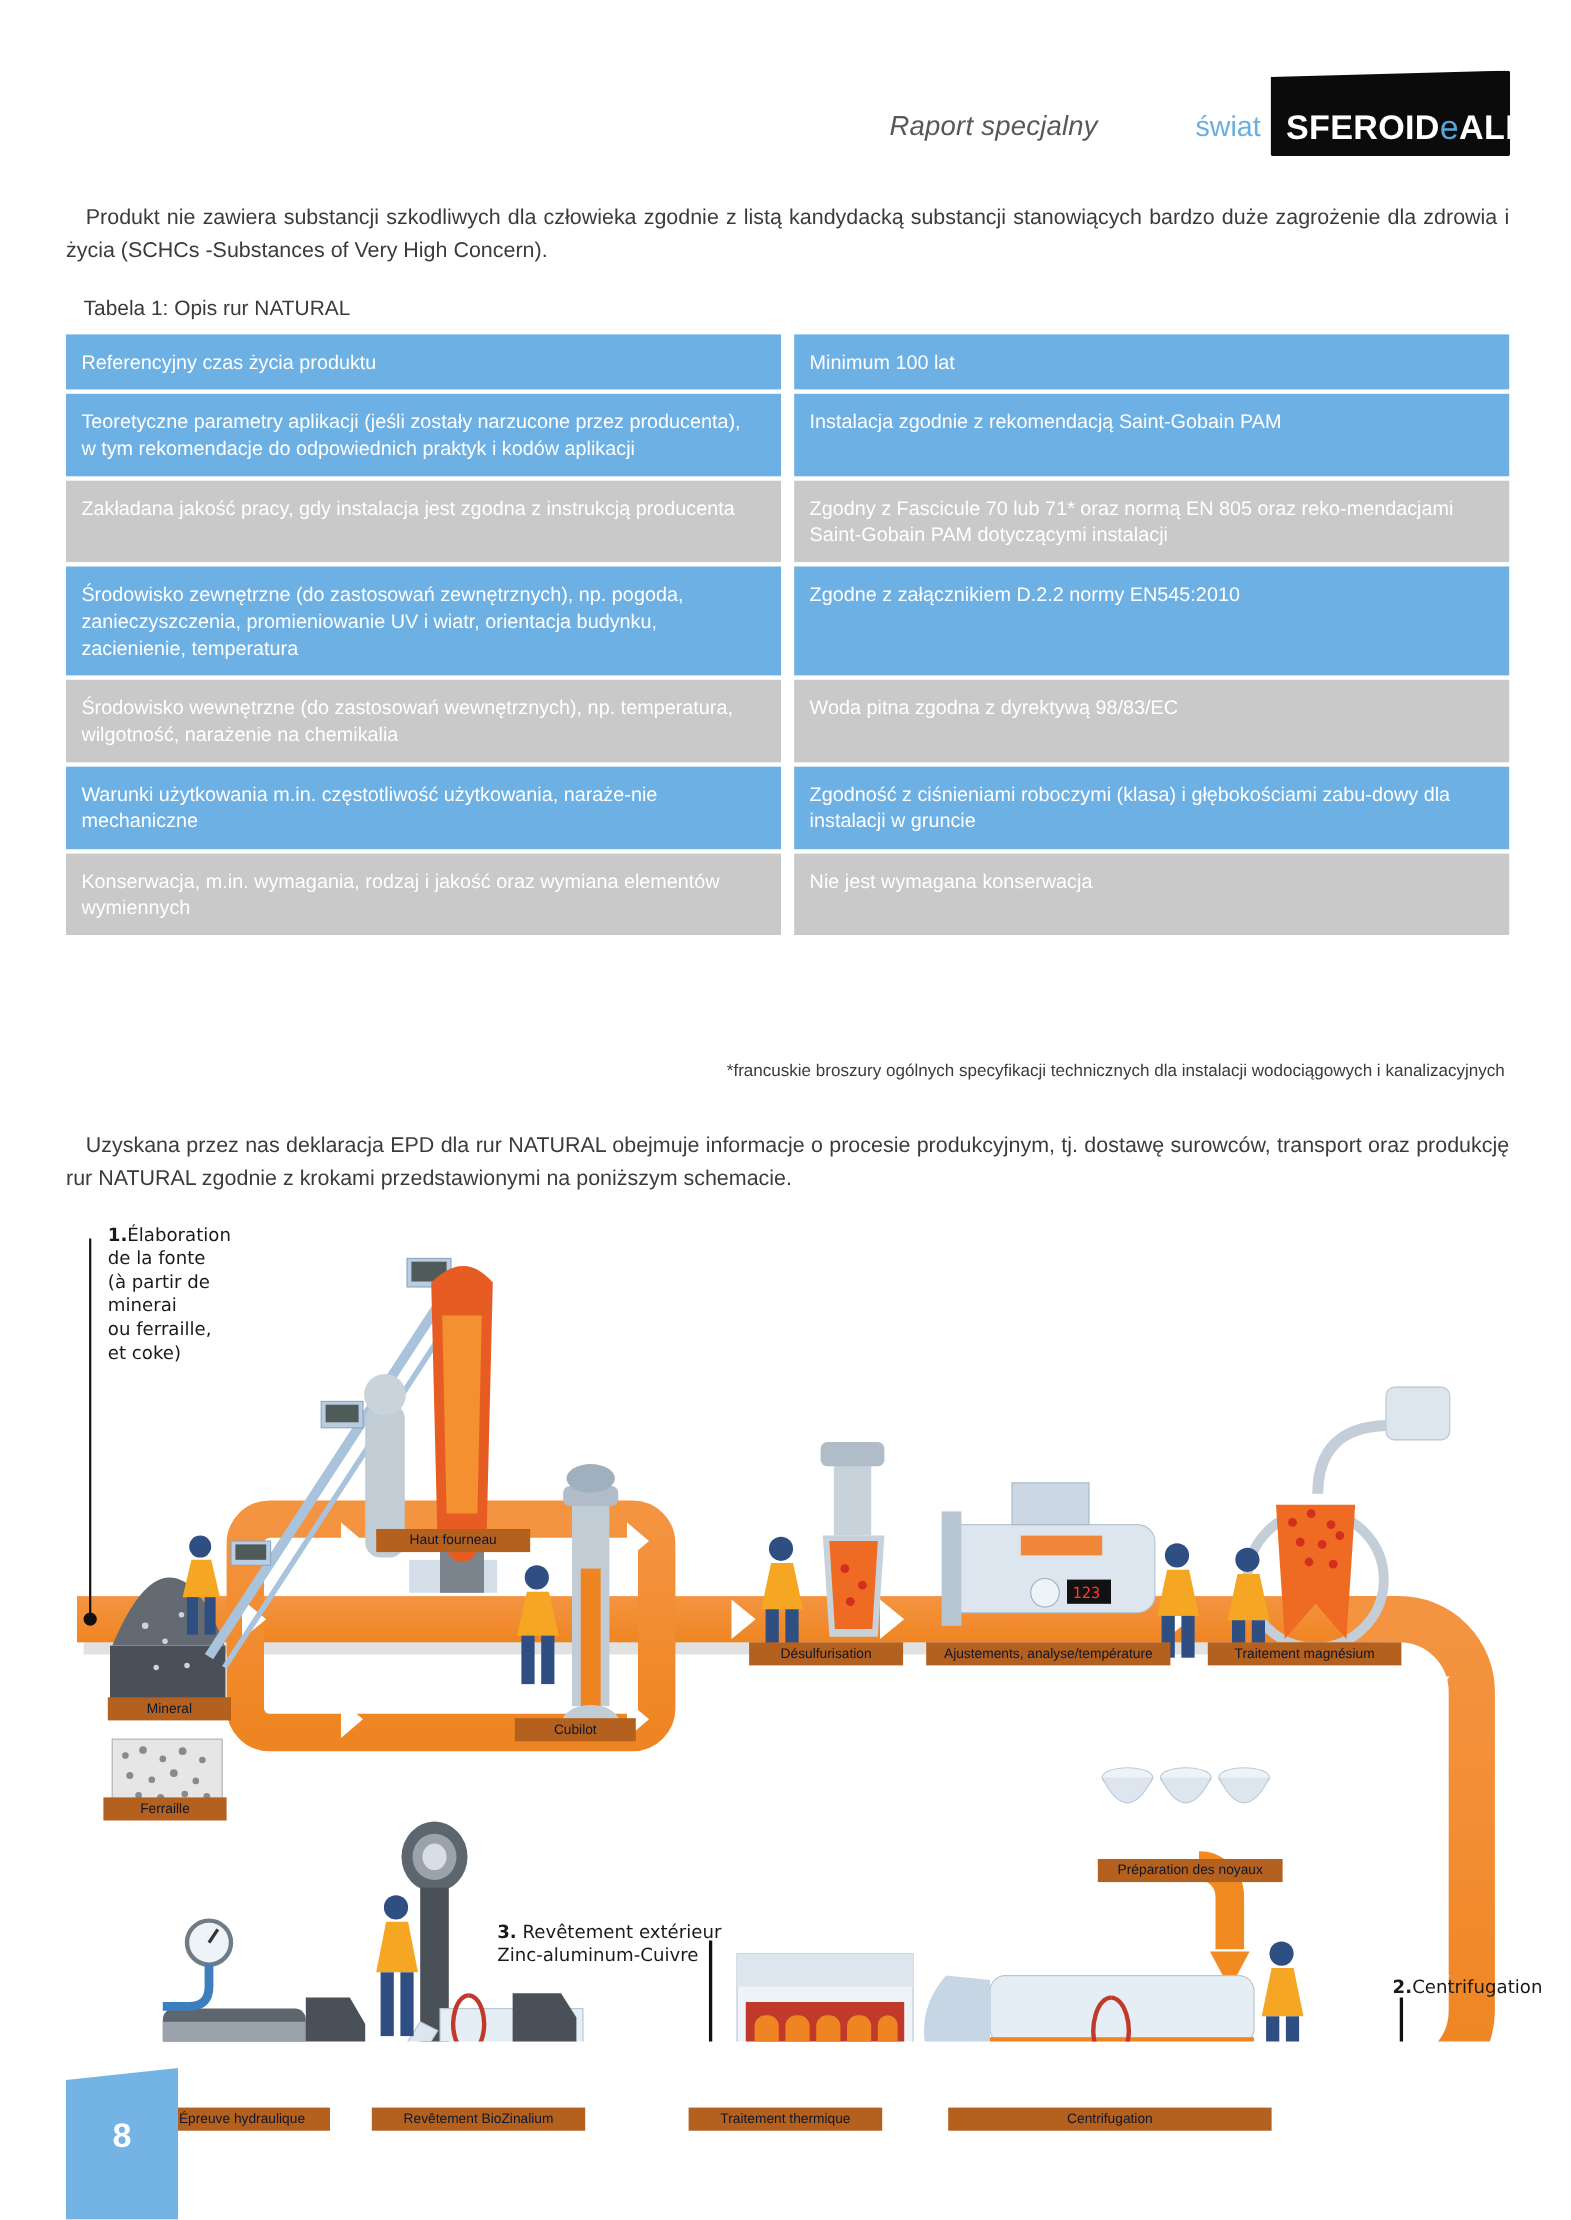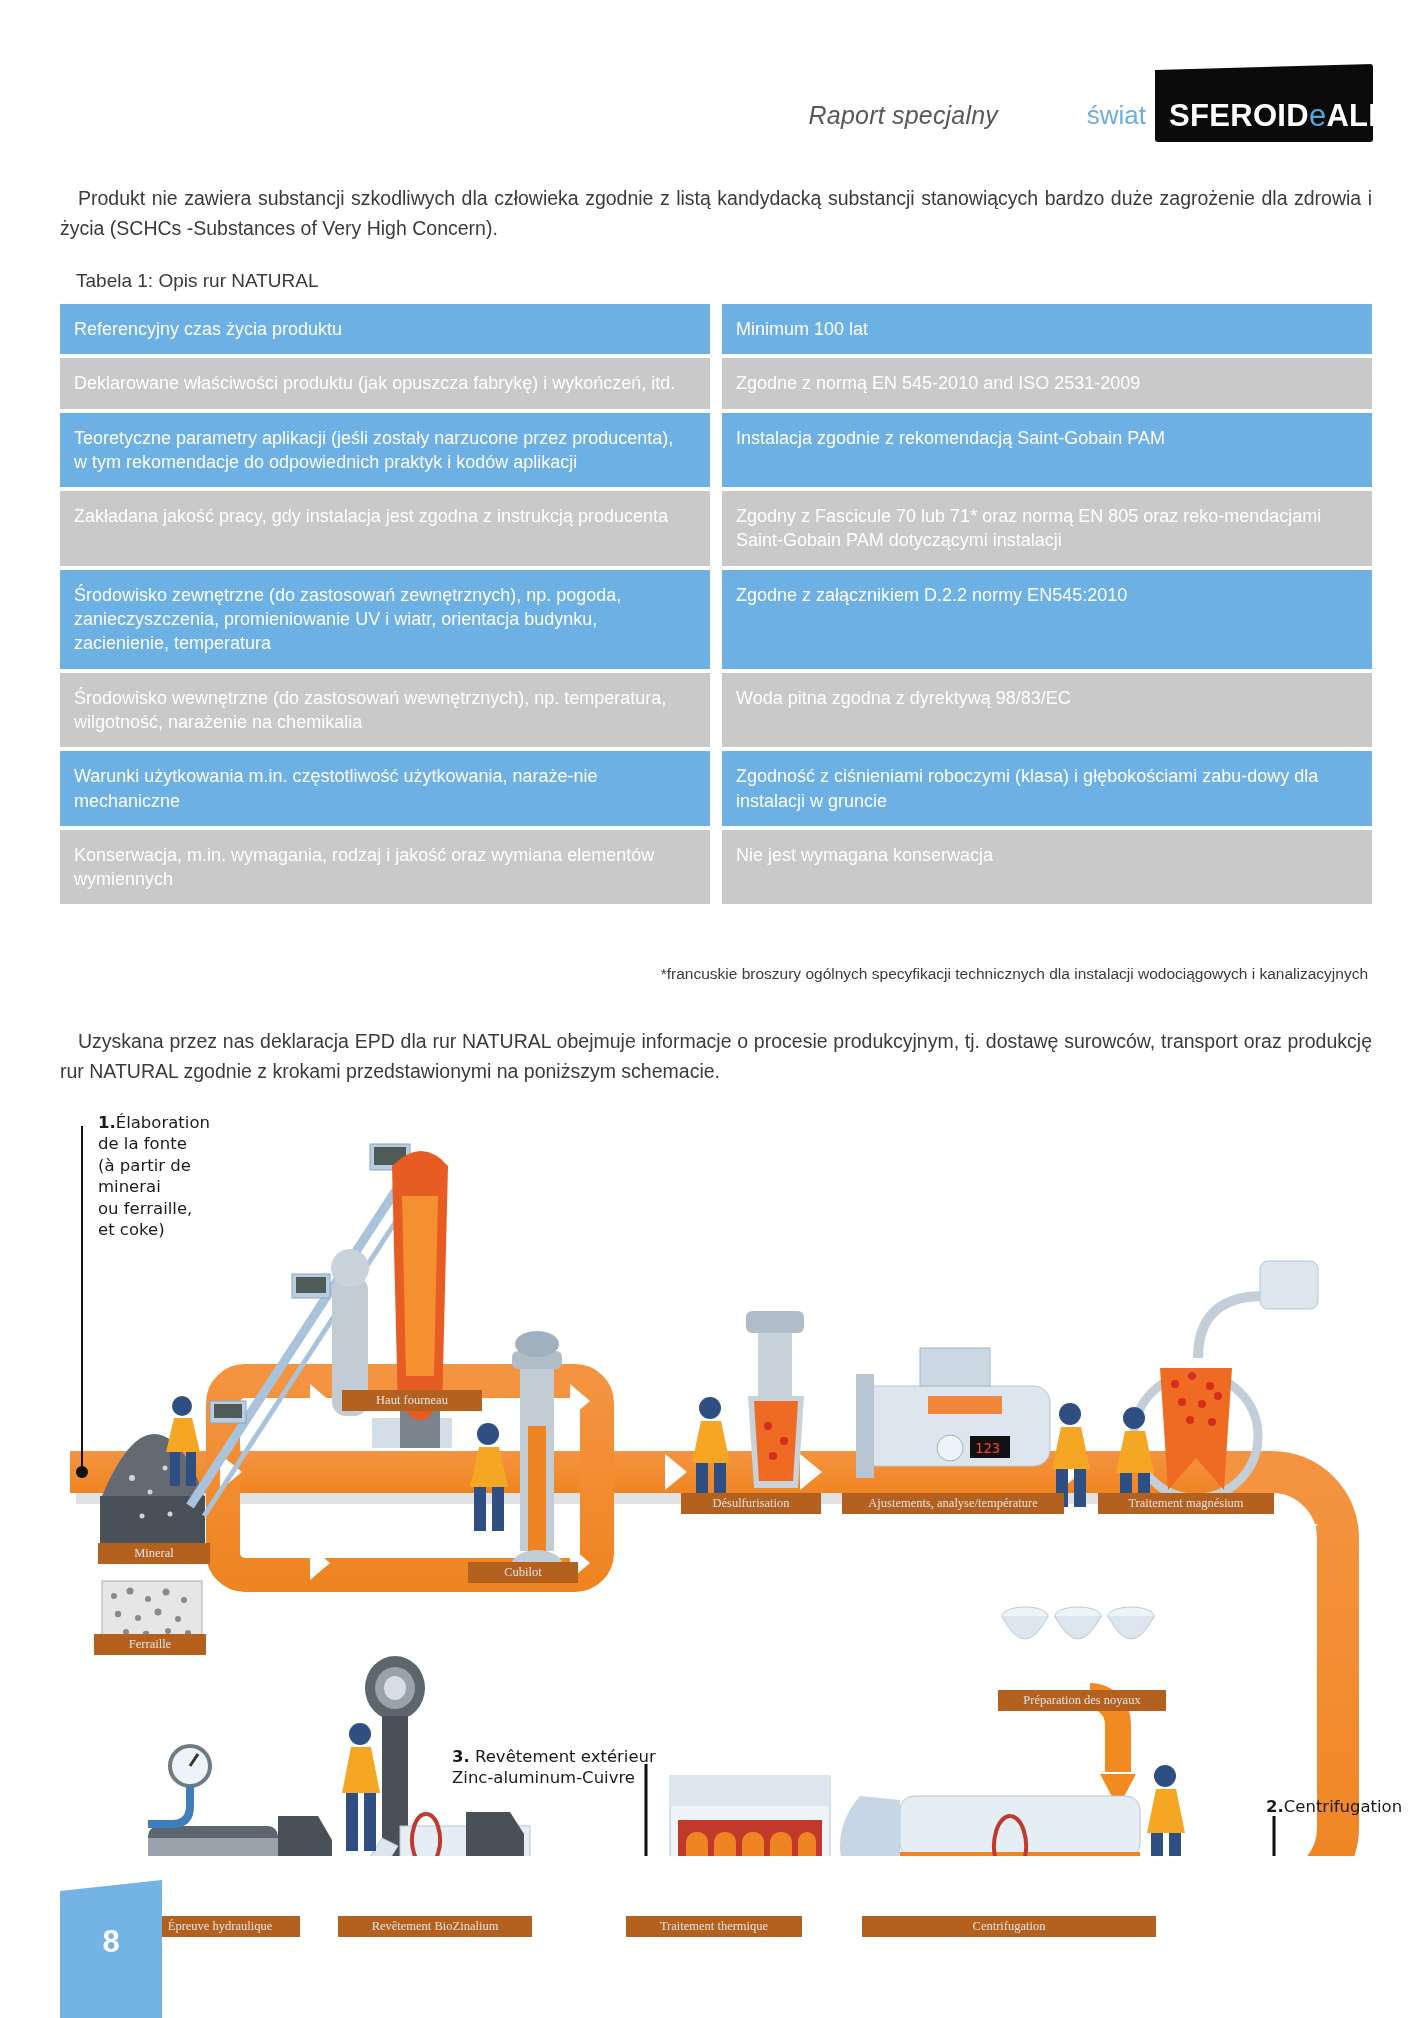--- a/index.html
+++ b/index.html
@@ -112,23 +112,23 @@
     white-space:pre-line;
   }
   .dg-callout b { font-weight:700; }
 
   .node {
     position:absolute;
   }
   .node-label {
     position:absolute; left:0; bottom:0;
     background:#b4601f;
-    color:#e5e5e5;
+    color:#0f172a;
     font-size:12.5px;
-    font-family:Liberation Serif, serif;
+    font-family:Liberation Sans, sans-serif;
     text-align:center;
     padding:3px 4px 4px 4px;
     line-height:1.15;
     white-space:nowrap;
     overflow:hidden;
   }
 </style>
 </head>
 <body>
 
@@ -144,25 +144,20 @@
 
 <div class="para" id="intro-para">Produkt nie zawiera substancji szkodliwych dla człowieka zgodnie z listą kandydacką substancji stanowiących bardzo duże zagrożenie dla zdrowia i życia (SCHCs -Substances of Very High Concern).</div>
 
 <div class="table-caption">Tabela 1: Opis rur NATURAL</div>
 <table class="tbl">
   <tbody>
     <tr class="blue">
       <td class="c1">Referencyjny czas życia produktu</td>
       <td class="spacer-col"></td>
       <td class="c2">Minimum 100 lat</td>
-    </tr>
-    <tr class="grey">
-      <td class="c1">Deklarowane właściwości produktu (jak opuszcza fabrykę) i wykończeń, itd.</td>
-      <td class="spacer-col"></td>
-      <td class="c2">Zgodne z normą EN 545-2010 and ISO 2531-2009</td>
     </tr>
     <tr class="blue">
       <td class="c1">Teoretyczne parametry aplikacji (jeśli zostały narzucone przez producenta), w tym rekomendacje do odpowiednich praktyk i kodów aplikacji</td>
       <td class="spacer-col"></td>
       <td class="c2">Instalacja zgodnie z rekomendacją Saint-Gobain PAM</td>
     </tr>
     <tr class="grey">
       <td class="c1">Zakładana jakość pracy, gdy instalacja jest zgodna z instrukcją producenta</td>
       <td class="spacer-col"></td>
       <td class="c2">Zgodny z Fascicule 70 lub 71* oraz normą EN 805 oraz reko-mendacjami Saint-Gobain PAM dotyczącymi instalacji</td>

